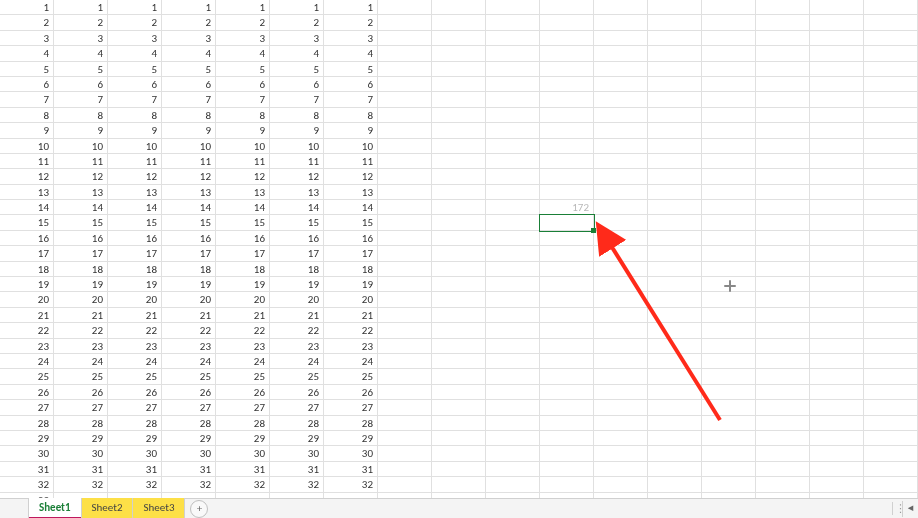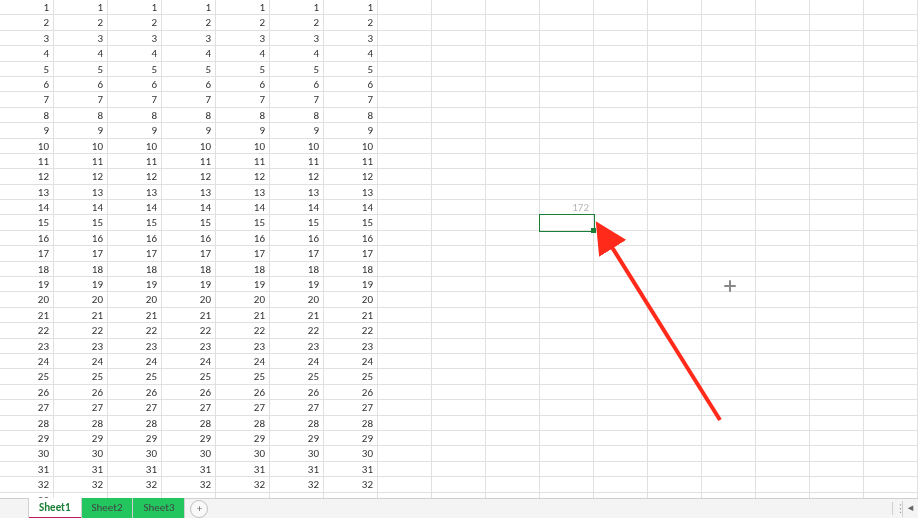--- a/index.html
+++ b/index.html
@@ -53,21 +53,21 @@
     display: flex;
     align-items: center;
     font-size: 11px;
     color: #444;
   }
   .tabbar .spacer-left { width: 28px; }
   .tab {
     padding: 3px 10px;
     border: 1px solid #d0d0d0;
     border-top: none;
-    background: #22c55e;
+    background: #fde047;
     cursor: pointer;
     border-radius: 0 0 2px 2px;
     margin-right: -1px;
   }
   .tab.active {
     background: #fff;
     color: #1a7f37;
     border-bottom: 2px solid #be185d;
     font-weight: 700;
   }

